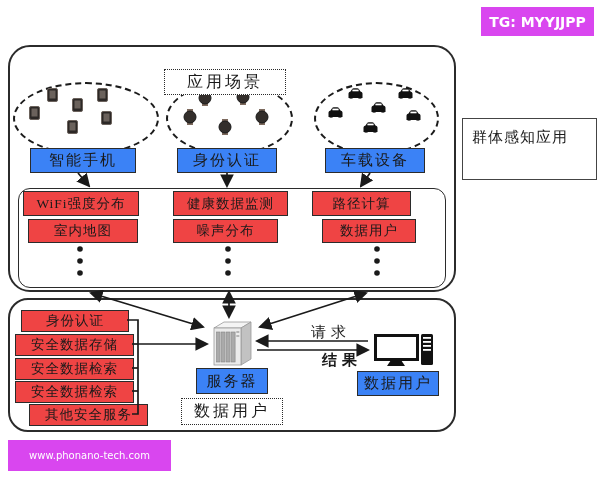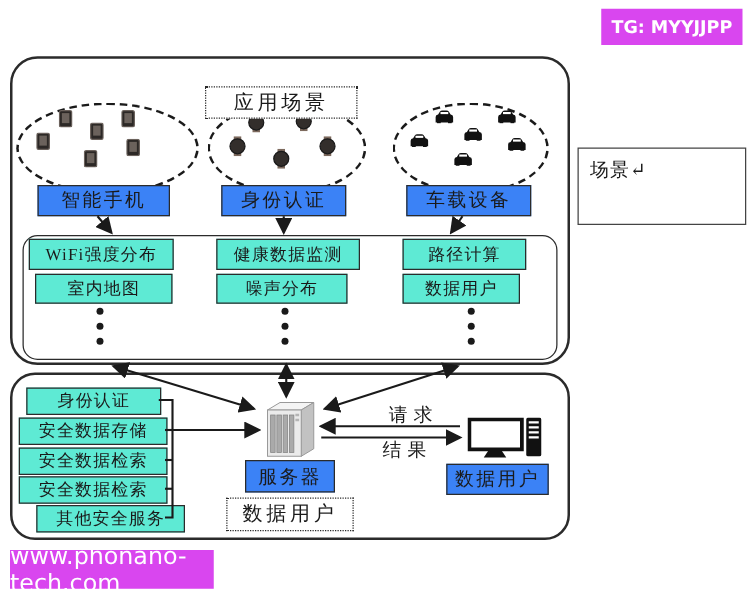--- a/index.html
+++ b/index.html
@@ -4,37 +4,37 @@
 <style>
   html,body{margin:0;padding:0;}
   body{width:600px;height:480px;background:#ffffff;position:relative;overflow:hidden;
        font-family:"Liberation Serif","DejaVu Serif",serif;color:#1a1a1a;}
   .abs{position:absolute;}
   .badge{background:#d946ef;color:#fff;display:flex;align-items:center;justify-content:center;
          font-family:"DejaVu Sans","Liberation Sans",sans-serif;font-weight:bold;}
   .container{border:2px solid #2b2b2b;border-radius:22px;background:#fff;}
   .box{border:1.5px solid #2b2b2b;background:#3b82f6;display:flex;align-items:center;justify-content:center;
        font-size:15px;letter-spacing:2px;white-space:nowrap;}
-  .small-box{border:1.4px solid #2b2b2b;background:#5eead4;display:flex;align-items:center;justify-content:center;
+  .small-box{border:1.4px solid #2b2b2b;background:#ef4444;display:flex;align-items:center;justify-content:center;
        font-size:13.5px;letter-spacing:1px;white-space:nowrap;}
   .dotted{border:1.6px dotted #2b2b2b;background:#fff;display:flex;align-items:center;justify-content:center;
        font-size:16px;letter-spacing:3px;}
   .ellipse{border:2px dashed #1a1a1a;border-radius:50%;background:#fff;}
   .note{border:1.2px solid #444;background:#fff;font-size:15px;letter-spacing:1px;line-height:1.55;padding:7px 9px;}
   svg{display:block;}
   #overlay{position:absolute;left:0;top:0;pointer-events:none;z-index:6;}
   .icon{position:absolute;z-index:3;}
 </style>
 </head>
 <body>
 
 <div class="abs badge" style="left:481px;top:7px;width:113px;height:29px;font-size:14px;">TG: MYYJJPP</div>
 
 <div class="abs note" style="left:462px;top:118px;width:115px;height:46px;">
-  <div>场景↵</div>
+  <div>群体感知应用</div>
 </div>
 
 <div class="abs container" style="left:8px;top:45px;width:444px;height:243px;"></div>
 
 <div class="abs dotted" style="left:164px;top:53px;width:120px;height:24px;z-index:4;margin-top:16px;">应用场景</div>
 
 <div class="abs ellipse" style="left:13px;top:82px;width:142px;height:69px;"></div>
 <div class="abs ellipse" style="left:166px;top:82px;width:123px;height:69px;"></div>
 <div class="abs ellipse" style="left:314px;top:82px;width:121px;height:69px;"></div>
 
@@ -127,21 +127,21 @@
   </svg>
 
 <div class="abs box" style="left:30px;top:148px;width:104px;height:23px;">智能手机</div>
 <div class="abs box" style="left:177px;top:148px;width:98px;height:23px;">身份认证</div>
 <div class="abs box" style="left:325px;top:148px;width:98px;height:23px;">车载设备</div>
 
 <div class="abs" style="left:18px;top:188px;width:426px;height:98px;border:1.6px solid #2b2b2b;border-radius:12px;background:#fff;"></div>
 
 <div class="abs small-box" style="left:23px;top:191px;width:114px;height:23px;z-index:3;">WiFi强度分布</div>
 <div class="abs small-box" style="left:173px;top:191px;width:113px;height:23px;z-index:3;">健康数据监测</div>
-<div class="abs small-box" style="left:322px;top:191px;width:97px;height:23px;z-index:3;font-family:Liberation Serif, serif;">路径计算</div>
+<div class="abs small-box" style="left:312px;top:191px;width:97px;height:23px;z-index:3;font-family:Liberation Serif, serif;">路径计算</div>
 <div class="abs small-box" style="left:28px;top:219px;width:108px;height:22px;z-index:3;">室内地图</div>
 <div class="abs small-box" style="left:173px;top:219px;width:103px;height:22px;z-index:3;">噪声分布</div>
 <div class="abs small-box" style="left:322px;top:219px;width:92px;height:22px;z-index:3;">数据用户</div>
 
 <div class="abs container" style="left:8px;top:298px;width:444px;height:130px;border-radius:20px;"></div>
 
 <div class="abs small-box" style="left:21px;top:310px;width:106px;height:20px;z-index:3;">身份认证</div>
 <div class="abs small-box" style="left:15px;top:334px;width:117px;height:20px;z-index:3;">安全数据存储</div>
 <div class="abs small-box" style="left:15px;top:358px;width:117px;height:20px;z-index:3;">安全数据检索</div>
 <div class="abs small-box" style="left:15px;top:381px;width:117px;height:20px;z-index:3;">安全数据检索</div>
@@ -157,35 +157,35 @@
   <rect x="20.5" y="13" width="3.6" height="30" fill="#aaa" stroke="#848484" stroke-width="0.6"></rect>
   <rect x="25.3" y="12" width="3" height="2" fill="#b5b5b5"></rect>
   <rect x="25.3" y="16" width="3" height="2" fill="#b5b5b5"></rect>
 </svg>
 
 <div class="abs box" style="left:196px;top:368px;width:70px;height:24px;z-index:3;">服务器</div>
 
 <div class="abs dotted" style="left:181px;top:398px;width:100px;height:25px;z-index:3;">数据用户</div>
 
 <div class="abs" style="left:303px;top:323px;width:56px;text-align:center;font-size:15px;letter-spacing:5px;z-index:3;">请求</div>
-<div class="abs" style="left:306px;top:351px;width:56px;text-align:left;font-size:15px;letter-spacing:5px;z-index:3;">结果</div>
+<div class="abs" style="left:306px;top:351px;width:56px;text-align:right;font-size:15px;letter-spacing:5px;z-index:3;font-weight:bold;">结果</div>
 
 <svg class="icon" style="left:374px;top:334px;" width="62" height="34">
   <rect x="1.5" y="1.5" width="42" height="24" fill="#fff" stroke="#111" stroke-width="3"></rect>
   <polygon points="17,26 27,26 31,32 13,32" fill="#111"></polygon>
   <rect x="47" y="0" width="12" height="31" rx="1.5" fill="#111"></rect>
   <rect x="49" y="3" width="8" height="1.8" fill="#fff"></rect>
   <rect x="49" y="7" width="8" height="1.8" fill="#fff"></rect>
   <rect x="49" y="11" width="8" height="1.8" fill="#fff"></rect>
   <rect x="49" y="15" width="8" height="1.8" fill="#fff"></rect>
 </svg>
 
 <div class="abs box" style="left:357px;top:371px;width:80px;height:23px;">数据用户</div>
 
-<div class="abs badge" style="left:8px;top:440px;width:163px;height:31px;font-size:19px;font-weight:normal;">www.phonano-tech.com</div>
+<div class="abs badge" style="left:8px;top:440px;width:163px;height:31px;font-size:10px;font-weight:normal;">www.phonano-tech.com</div>
 
 <svg id="overlay" width="600" height="480">
   <defs>
     <marker id="ah" viewBox="0 0 10 10" refX="8.5" refY="5" markerWidth="8" markerHeight="8" orient="auto-start-reverse">
       <path d="M0,0 L10,5 L0,10 z" fill="#1a1a1a"></path>
     </marker>
   </defs>
   <g stroke="#1a1a1a" stroke-width="1.7" fill="none">
 
     <line x1="78" y1="173" x2="89" y2="186" marker-end="url(#ah)"></line>

